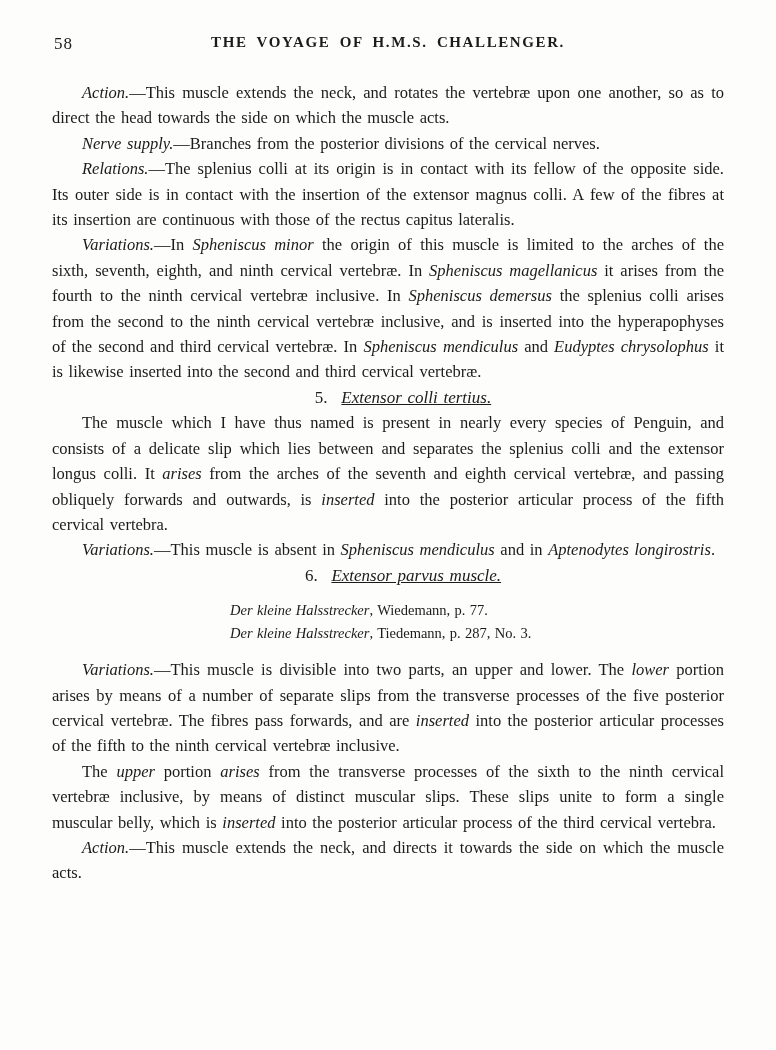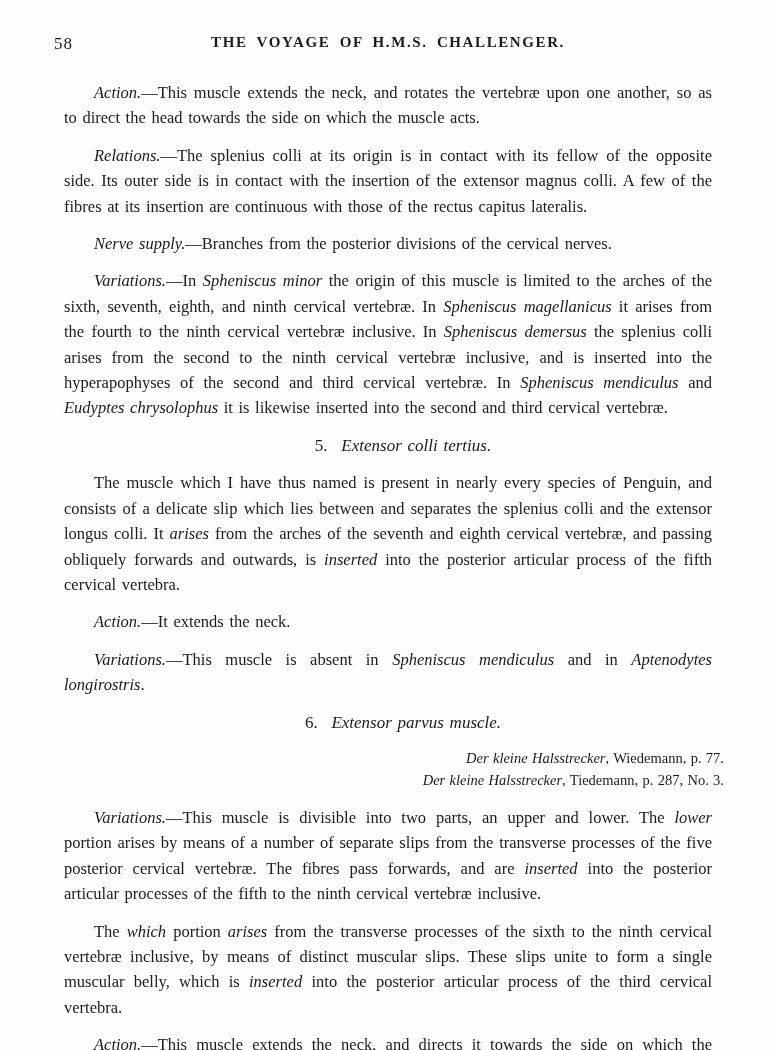--- a/index.html
+++ b/index.html
@@ -38,83 +38,82 @@
     letter-spacing: 1.6px;
     word-spacing: 4px;
   }
   .body-text {
     font-size: 16.5px;
     line-height: 25.4px;
     text-align: justify;
     word-spacing: 0.09em;
   }
   .body-text p {
-    margin: 12px;
+    margin: 0;
     text-indent: 30px;
   }
   .section-heading {
     text-align: center;
     font-size: 17px;
     margin: 14px 0 17px 0;
     text-indent: 0;
   }
   .section-heading .num {
     font-style: normal;
     margin-right: 8px;
   }
   .section-heading .title {
     font-style: italic;
+    text-decoration: underline;
   }
   .citations {
     margin: 11px 0 13px 178px;
     font-size: 14.5px;
     line-height: 22.5px;
     text-align: left;
     word-spacing: 0.05em;
   }
   .citations div {
     text-indent: 0;
-    text-align: right;
   }
   i { font-style: italic; }
 </style>
 </head>
 <body>
 
 <div class="page">
 
   <div class="running-head">
     <span class="page-num">58</span>
     <div class="head-title">THE VOYAGE OF H.M.S. CHALLENGER.</div>
   </div>
 
   <div class="body-text">
 
     <p><i>Action.</i>—This muscle extends the neck, and rotates the vertebræ upon one another, so as to direct the head towards the side on which the muscle acts.</p>
+    <p><i>Nerve supply.</i>—Branches from the posterior divisions of the cervical nerves.</p>
     <p><i>Relations.</i>—The splenius colli at its origin is in contact with its fellow of the opposite side.  Its outer side is in contact with the insertion of the extensor magnus colli.  A few of the fibres at its insertion are continuous with those of the rectus capitus lateralis.</p>
-    <p><i>Nerve supply.</i>—Branches from the posterior divisions of the cervical nerves.</p>
     <p><i>Variations.</i>—In <i>Spheniscus minor</i> the origin of this muscle is limited to the arches of the sixth, seventh, eighth, and ninth cervical vertebræ.  In <i>Spheniscus magellanicus</i> it arises from the fourth to the ninth cervical vertebræ inclusive.  In <i>Spheniscus demersus</i> the splenius colli arises from the second to the ninth cervical vertebræ inclusive, and is inserted into the hyperapophyses of the second and third cervical vertebræ.  In <i>Spheniscus mendiculus</i> and <i>Eudyptes chrysolophus</i> it is likewise inserted into the second and third cervical vertebræ.</p>
 
     <p class="section-heading">
       <span class="num">5.</span>
       <span class="title">Extensor colli tertius.</span>
     </p>
 
     <p>The muscle which I have thus named is present in nearly every species of Penguin, and consists of a delicate slip which lies between and separates the splenius colli and the extensor longus colli.  It <i>arises</i> from the arches of the seventh and eighth cervical vertebræ, and passing obliquely forwards and outwards, is <i>inserted</i> into the posterior articular process of the fifth cervical vertebra.</p>
-    <p><i>Action.</i>—It extends the neck.</p>
     <p><i>Variations.</i>—This muscle is absent in <i>Spheniscus mendiculus</i> and in <i>Aptenodytes longirostris</i>.</p>
 
     <p class="section-heading">
       <span class="num">6.</span>
       <span class="title">Extensor parvus muscle.</span>
     </p>
 
     <div class="citations">
       <div><i>Der kleine Halsstrecker</i>, Wiedemann, p. 77.</div>
       <div><i>Der kleine Halsstrecker</i>, Tiedemann, p. 287, No. 3.</div>
     </div>
 
     <p><i>Variations.</i>—This muscle is divisible into two parts, an upper and lower.  The <i>lower</i> portion arises by means of a number of separate slips from the transverse processes of the five posterior cervical vertebræ.  The fibres pass forwards, and are <i>inserted</i> into the posterior articular processes of the fifth to the ninth cervical vertebræ inclusive.</p>
-    <p>The <i>which</i> portion <i>arises</i> from the transverse processes of the sixth to the ninth cervical vertebræ inclusive, by means of distinct muscular slips.  These slips unite to form a single muscular belly, which is <i>inserted</i> into the posterior articular process of the third cervical vertebra.</p>
+    <p>The <i>upper</i> portion <i>arises</i> from the transverse processes of the sixth to the ninth cervical vertebræ inclusive, by means of distinct muscular slips.  These slips unite to form a single muscular belly, which is <i>inserted</i> into the posterior articular process of the third cervical vertebra.</p>
     <p><i>Action.</i>—This muscle extends the neck, and directs it towards the side on which the muscle acts.</p>
 
   </div>
 </div>
 
 </body></html>

